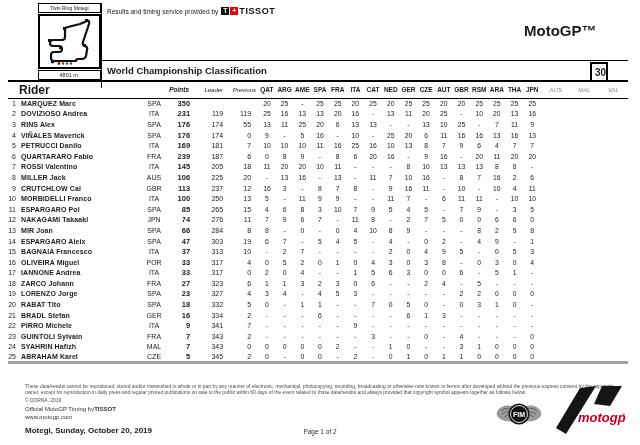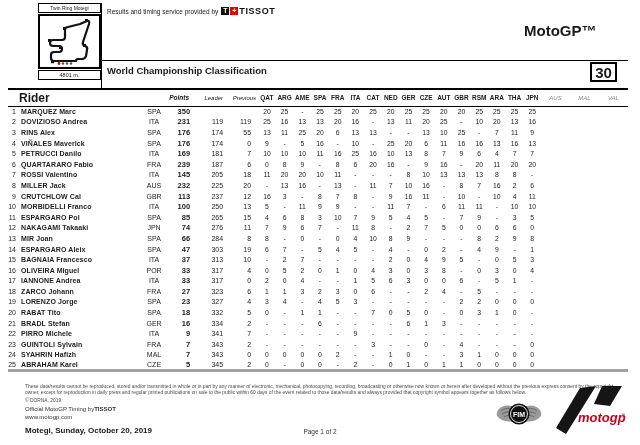--- a/index.html
+++ b/index.html
@@ -19,24 +19,24 @@
   .provided { position:absolute; left:107px; top:6px; font-size:6.5px; display:flex; align-items:center; gap:3px; white-space:nowrap; }
   .tissot-mini { display:inline-flex; align-items:center; gap:1px; }
   .tissot-sq { width:8px; height:8px; display:inline-block; color:#fff; font-size:7px; font-weight:bold; text-align:center; line-height:8px; }
   .tissot-sq.black { background:#111; }
   .tissot-sq.red { background:#e10600; }
   .tissot-word { font-weight:bold; font-size:9px; letter-spacing:.6px; color:#111; }
 
   .event-title { position:absolute; left:107px; top:30px; font-size:10.5px; font-weight:bold; letter-spacing:.2px; }
   .classif-title { position:absolute; left:107px; top:65px; font-size:9.5px; font-weight:bold; }
   .series-title { position:absolute; left:524px; top:22px; font-size:15px; font-weight:bold; }
-  .page-box { position:absolute; left:590px; top:62px; width:27px; height:20px; border:2px solid #000; font-size:15px; font-weight:bold; text-align:center; line-height:17px; }
+  .page-box { position:absolute; left:590px; top:62px; width:18px; height:20px; border:2px solid #000; font-size:10px; font-weight:bold; text-align:right; line-height:17px; }
 
   
-  table.classif { position:absolute; left:8px; top:88px; width:620px; border-collapse:collapse; table-layout:fixed; }
+  table.classif { position:absolute; left:8px; top:80px; width:620px; border-collapse:collapse; table-layout:fixed; }
   table.classif thead tr { border-top:2px solid #000; border-bottom:1px solid #000; }
   table.classif tbody { border-bottom:3px solid #a3a3a3; }
   th,td { padding:0; font-weight:normal; overflow:hidden; white-space:nowrap; }
   thead th { height:17px; vertical-align:middle; }
   .h-rider { text-align:left; font-size:12px; font-weight:bold; padding-left:11px; }
   .h-points { text-align:right; font-size:6.5px; font-weight:bold; font-style:italic; padding-right:4px; }
   .h-leader { text-align:right; font-size:6px; font-style:italic; padding-right:5px; color:#222; }
   .h-prev { text-align:right; font-size:6px; font-style:italic; padding-right:2px; color:#222; }
   .h-race { text-align:center; font-size:6.5px; font-weight:bold; }
   .h-future { text-align:center; font-size:6px; font-style:italic; color:#8a8a8a; }
@@ -345,21 +345,21 @@
           <td class="c-res">8</td>
           <td class="c-res">-</td>
           <td class="c-future"></td>
           <td class="c-future"></td>
           <td class="c-future"></td>
         </tr>
         <tr>
           <td class="c-pos">8</td>
           <td class="c-name">MILLER Jack</td>
           <td class="c-nation">AUS</td>
-          <td class="c-points">232</td>
+          <td class="c-points">106</td>
           <td class="c-leader">225</td>
           <td class="c-prev">20</td>
           <td class="c-res">-</td>
           <td class="c-res">13</td>
           <td class="c-res">16</td>
           <td class="c-res">-</td>
           <td class="c-res">13</td>
           <td class="c-res">-</td>
           <td class="c-res">11</td>
           <td class="c-res">7</td>

